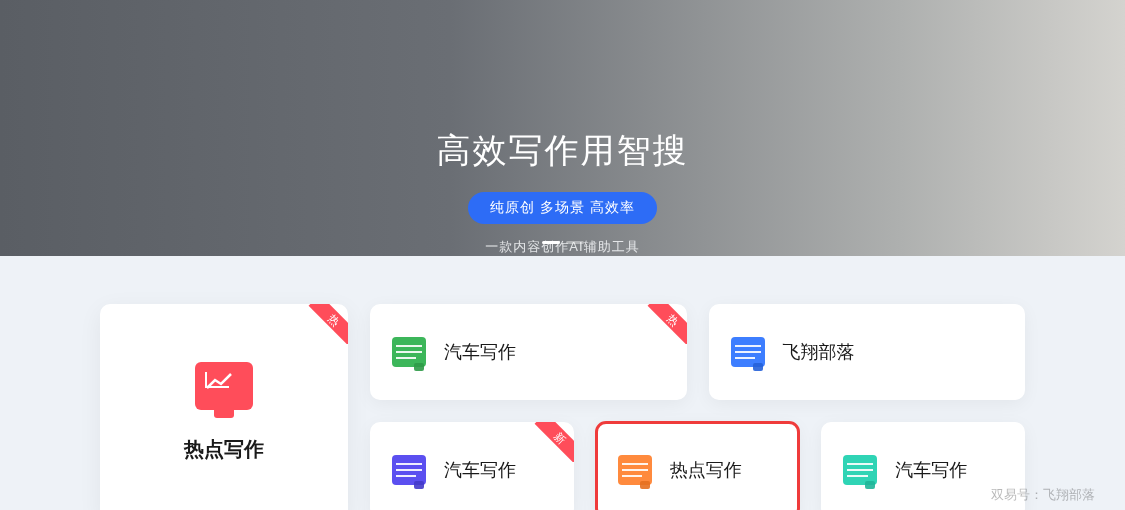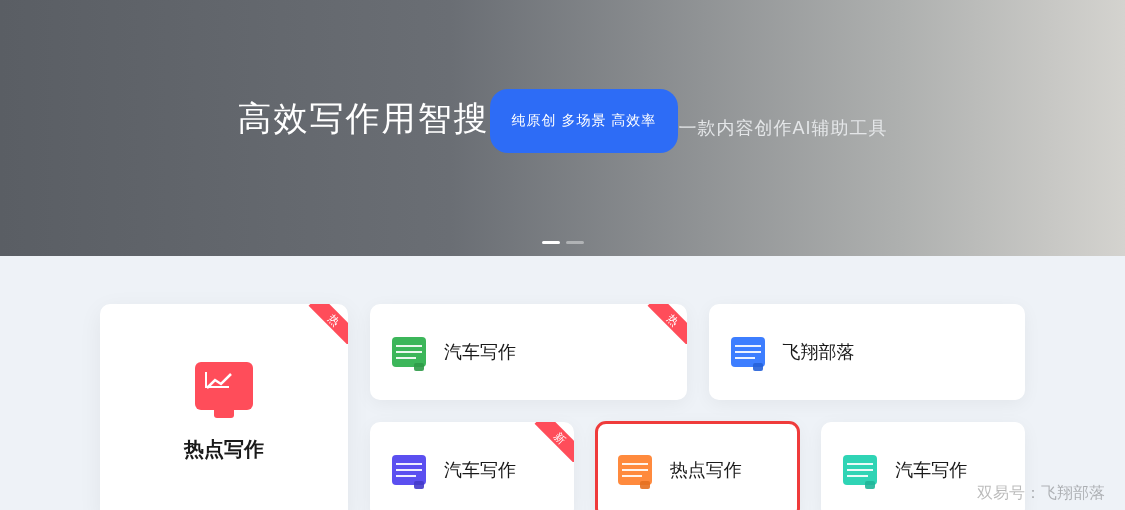--- a/index.html
+++ b/index.html
@@ -1,20 +1,20 @@
 <!DOCTYPE html>
 <html><head>
 <meta charset="utf-8">
 <style>
 *{margin:0;padding:0;box-sizing:border-box}
 body{font-family:-apple-system,"PingFang SC","Microsoft YaHei",sans-serif;width:1125px;height:510px;overflow:hidden;background:#eef2f7}
-.hero{height:256px;background:linear-gradient(90deg,#5a5e64 0%,#6a6e74 40%,#aeb0af 80%,#d4d3cf 100%);display:flex;flex-direction:row;align-items:center;justify-content:center;position:relative}
+.hero{height:256px;background:linear-gradient(90deg,#5a5e64 0%,#6a6e74 40%,#aeb0af 80%,#d4d3cf 100%);display:flex;flex-direction:column;align-items:center;justify-content:flex-end;position:relative}
 .hero-title{color:#fff;font-size:34px;font-weight:500;letter-spacing:2px;margin-bottom:18px}
-.hero-badge{background:#2d6cf6;color:#fff;padding:23px 22px;border-radius:18px;font-size:14px;letter-spacing:1px;margin-bottom:14px}
-.hero-sub{color:#e4e6e8;font-size:18px;letter-spacing:1px}
+.hero-badge{background:#2d6cf6;color:#fff;padding:7px 22px;border-radius:18px;font-size:14px;letter-spacing:1px;margin-bottom:14px}
+.hero-sub{color:#e4e6e8;font-size:13px;letter-spacing:1px}
 .dots{position:absolute;bottom:12px;left:50%;transform:translateX(-50%);display:flex;gap:6px}
 .dot{width:18px;height:3px;border-radius:2px;background:rgba(255,255,255,.4)}
 .dot.active{background:#fff}
 .content{padding:48px 100px 0}
 .grid{display:flex;gap:22px}
 .big{width:248px;height:216px;background:#fff;border-radius:10px;box-shadow:0 6px 24px rgba(0,0,0,.06);display:flex;flex-direction:column;align-items:center;justify-content:center;position:relative;cursor:pointer}
 .big-icon{width:58px;height:48px;background:#ff4d5a;border-radius:6px;position:relative;margin-bottom:26px}
 .big-icon:before{content:"";position:absolute;left:10px;top:10px;width:22px;height:14px;border-left:2px solid #fff;border-bottom:2px solid #fff}
 .big-icon svg{position:absolute;left:8px;top:8px}
 .big-icon .stand{position:absolute;bottom:-8px;left:50%;transform:translateX(-50%);width:20px;height:8px;background:#ff4d5a;border-radius:0 0 3px 3px}
@@ -31,21 +31,21 @@
 .ic-purple{background:#5b4ff0}.ic-purple:after{background:#4338c9}
 .ic-orange{background:#ff8a3d}.ic-orange:after{background:#e66f1f}
 .ic-teal{background:#2fd4b5}.ic-teal:after{background:#1fb598}
 .ic span{position:absolute;left:4px;right:4px;height:2px;background:rgba(255,255,255,.9);top:8px}
 .ic span:nth-child(2){top:14px}
 .ic span:nth-child(3){top:20px;width:60%}
 .ic-yellow .new{position:absolute;top:3px;left:3px;color:#fff;font-size:6px;font-weight:700;letter-spacing:.3px}
 .card-label{font-size:18px;font-weight:400;color:#1a1a1a}
 .ribbon{position:absolute;top:0;right:0;width:40px;height:40px;overflow:hidden}
 .ribbon span{position:absolute;width:56px;text-align:center;background:#ff4d5a;color:#fff;font-size:11px;line-height:16px;top:8px;right:-14px;transform:rotate(45deg)}
-.wm{position:absolute;right:20px;bottom:6px;color:rgba(0,0,0,.28);font-size:16px}
+.wm{position:absolute;right:30px;bottom:6px;color:rgba(0,0,0,.28);font-size:13px}
 </style>
 </head>
 <body>
 
 <div class="hero">
   <div class="hero-title">高效写作用智搜</div>
   <div class="hero-badge">纯原创 多场景 高效率</div>
   <div class="hero-sub">一款内容创作AI辅助工具</div>
   <div class="dots">
     <div class="dot active"></div>

